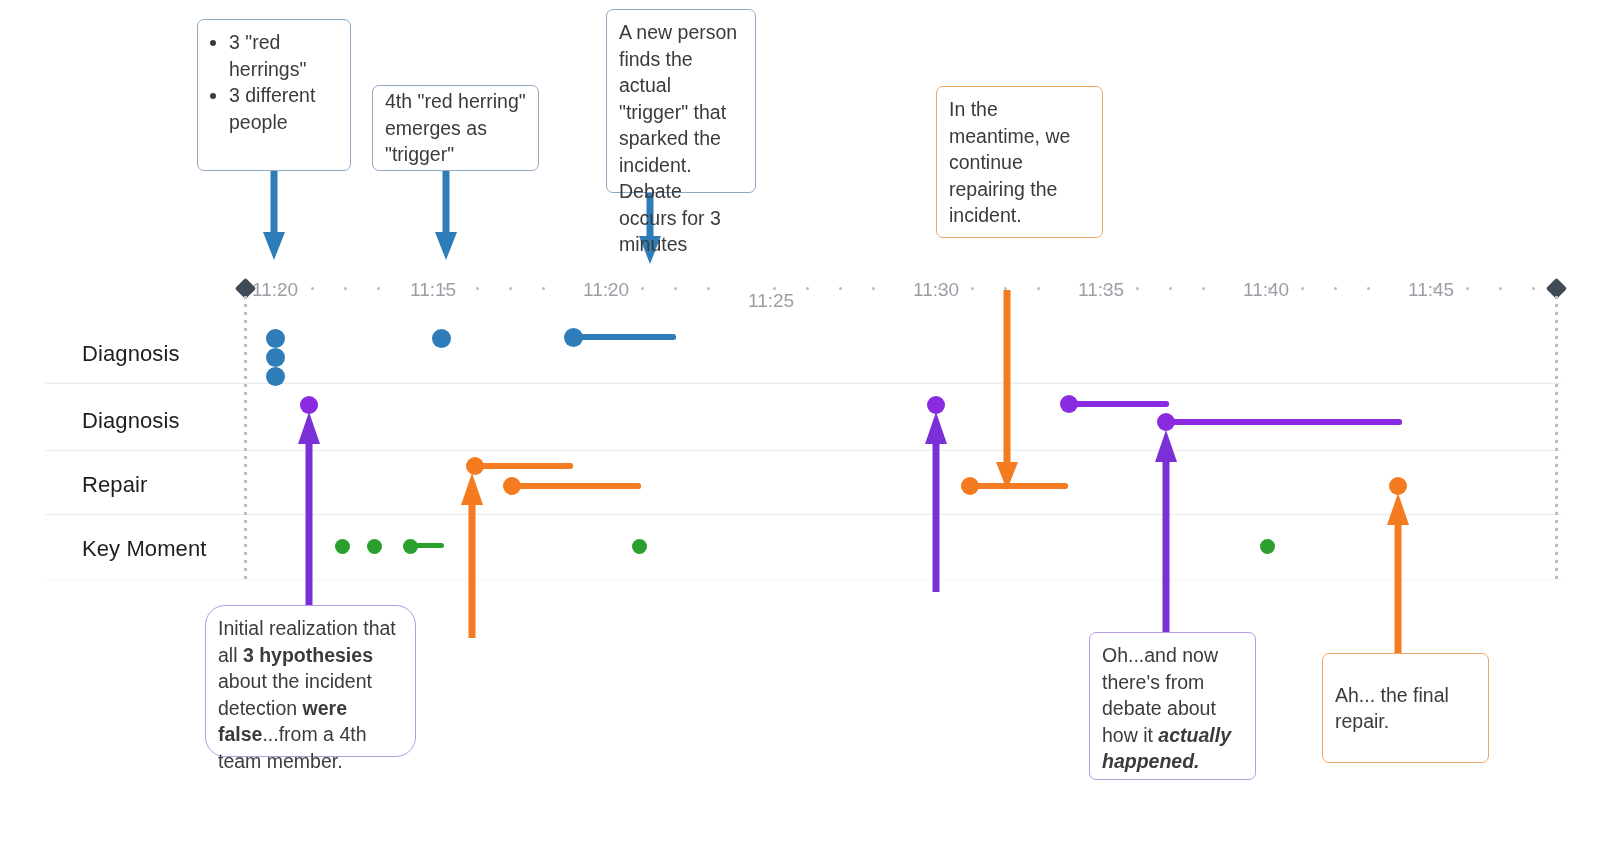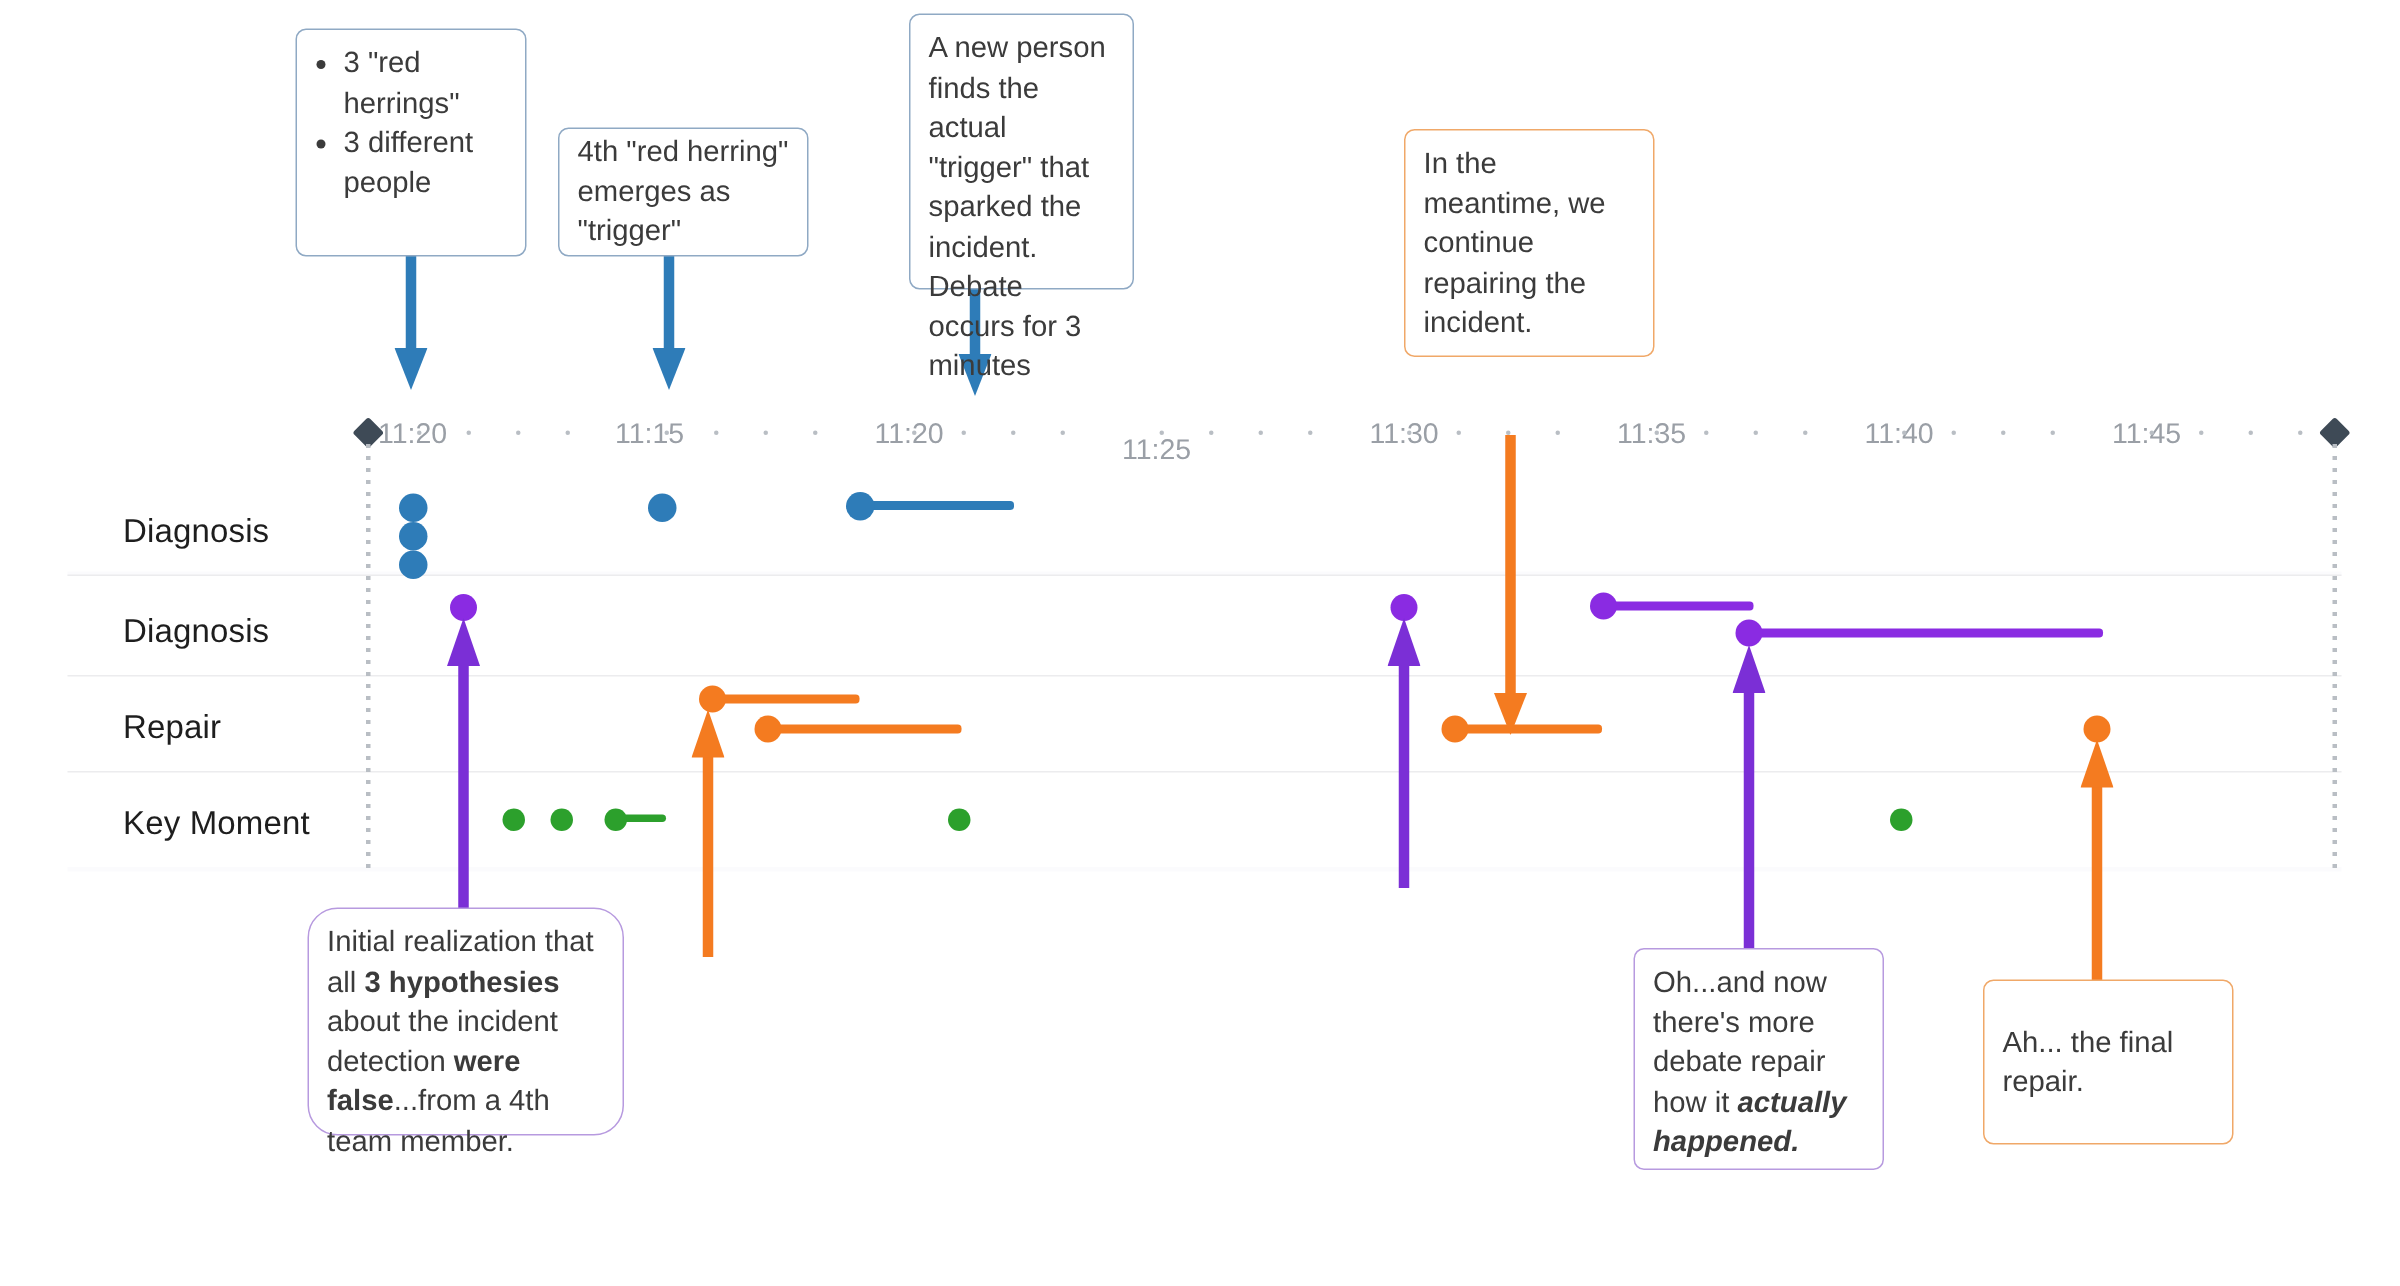--- a/index.html
+++ b/index.html
@@ -272,21 +272,21 @@
     </svg>
   </div>
 
   <div class="arrow-stem" style="left:1155px; top:430px; width:22px; height:205px;">
     <svg width="22" height="205" viewBox="0 0 22 205">
       <rect x="7.5" y="28" width="7" height="177" fill="#7B2FD6"></rect>
       <polygon points="0,32 22,32 11,0" fill="#7B2FD6"></polygon>
     </svg>
   </div>
   <div class="callout purple" style="left:1089px; top:632px; width:167px; height:148px;">
-    <span>Oh...and now there's more debate repair how it </span><span class="bi">actually happened.</span>
+    <span>Oh...and now there's from debate about how it </span><span class="bi">actually happened.</span>
   </div>
 
   <div class="arrow-stem" style="left:1387px; top:493px; width:22px; height:162px;">
     <svg width="22" height="162" viewBox="0 0 22 162">
       <rect x="7.5" y="28" width="7" height="134" fill="#F47B20"></rect>
       <polygon points="0,32 22,32 11,0" fill="#F47B20"></polygon>
     </svg>
   </div>
   <div class="callout orange" style="left:1322px; top:653px; width:167px; height:110px; display:flex; align-items:center;">
     <span>Ah... the final repair.</span>

